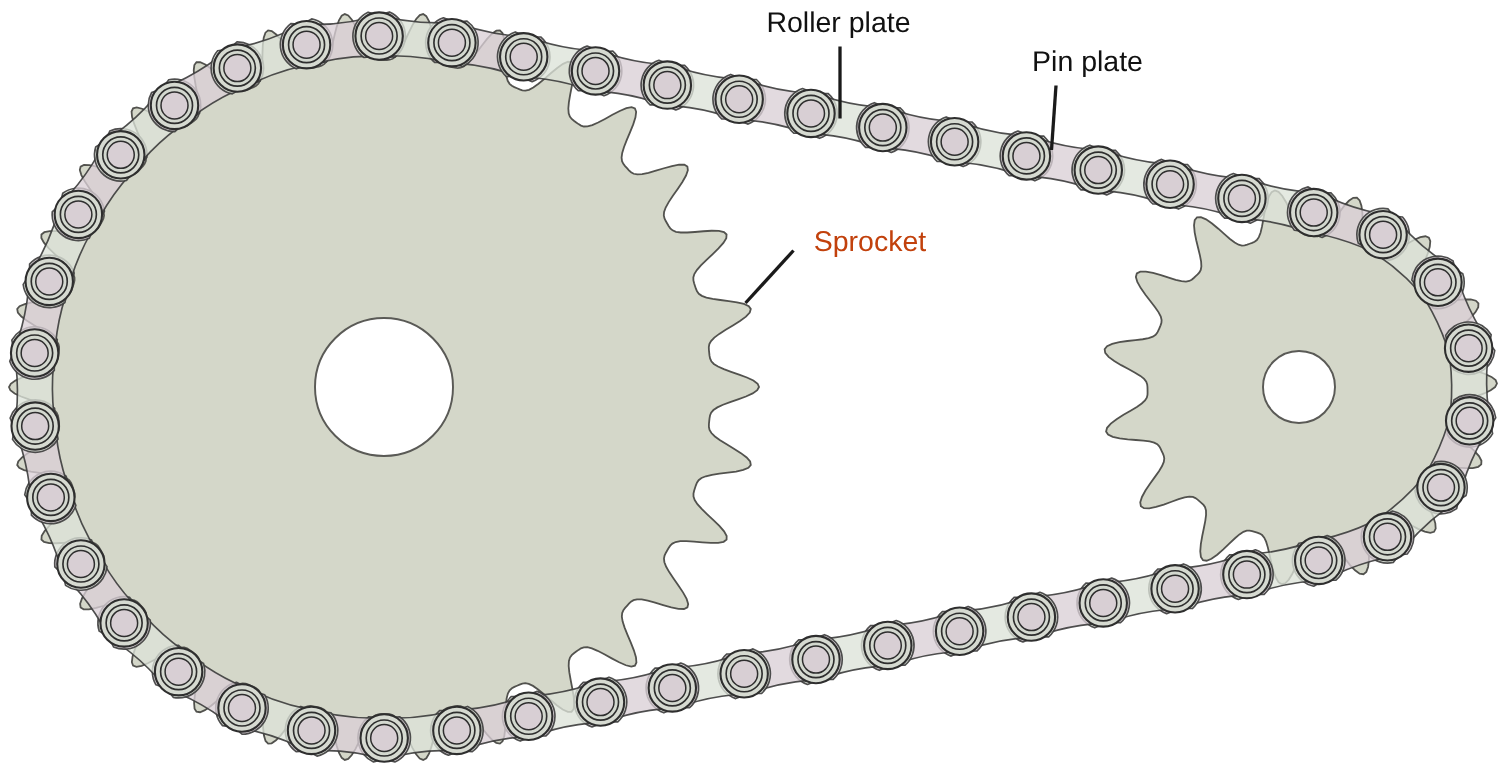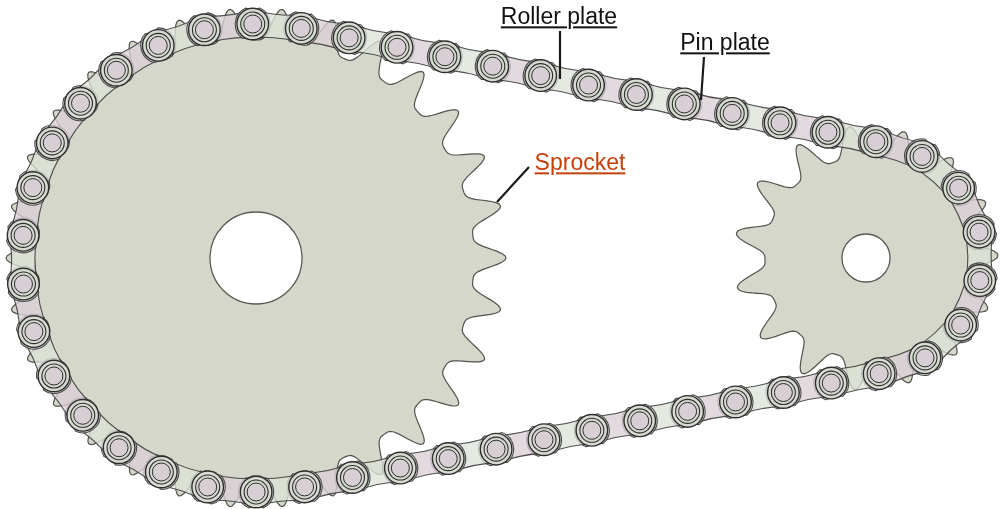--- a/index.html
+++ b/index.html
@@ -1,20 +1,20 @@
 <!DOCTYPE html>
 <html><head>
 <meta charset="utf-8">
 <style>
   html,body{margin:0;padding:0;background:#fff;}
   #stage{position:relative;width:1000px;height:509px;background:#fff;overflow:hidden;
          font-family:"Liberation Sans",sans-serif;}
   #stage svg{position:absolute;left:0;top:0;display:block;}
-  .label{position:absolute;transform:translate(-50%,-50%);font-size:23px;line-height:1.1;
-         color:#111;white-space:nowrap;letter-spacing:0px;text-decoration:underline;}
+  .label{position:absolute;transform:translate(-50%,-50%);font-size:19px;line-height:1.1;
+         color:#111;white-space:nowrap;letter-spacing:0px;}
 </style>
 </head>
 <body>
 
 <div id="stage">
   <svg id="mech" width="1000" height="509" viewBox="0 0 1000 509">
       <g>
         <path d="M506.00 258.00L504.83 260.17L501.77 262.29L497.28 264.32L492.03 266.24L486.73 268.07L481.99 269.84L478.24 271.59L475.63 273.36L474.09 275.16L473.34 277.01L473.01 278.90L472.81 280.79L472.62 282.68L472.59 284.59L473.03 286.57L474.28 288.68L476.61 290.97L480.06 293.49L484.43 296.23L489.27 299.13L493.95 302.10L497.77 304.99L500.10 307.66L500.53 309.98L498.94 311.86L495.50 313.29L490.70 314.35L485.16 315.14L479.59 315.82L474.59 316.57L470.55 317.50L467.64 318.69L465.76 320.13L464.63 321.79L463.92 323.56L463.33 325.37L462.75 327.18L462.32 329.04L462.34 331.07L463.14 333.39L464.94 336.12L467.79 339.30L471.49 342.89L475.62 346.73L479.58 350.61L482.71 354.23L484.44 357.33L484.38 359.68L482.43 361.19L478.77 361.88L473.85 361.91L468.28 361.53L462.68 361.05L457.63 360.74L453.49 360.81L450.40 361.36L448.26 362.39L446.81 363.77L445.75 365.35L444.79 367.00L443.85 368.65L443.04 370.39L442.64 372.37L442.93 374.81L444.13 377.85L446.26 381.55L449.14 385.83L452.38 390.46L455.44 395.07L457.75 399.27L458.80 402.65L458.25 404.94L456.03 406.01L452.31 405.93L447.49 404.93L442.11 403.41L436.74 401.77L431.87 400.41L427.80 399.62L424.66 399.52L422.35 400.08L420.65 401.13L419.28 402.46L418.01 403.87L416.74 405.29L415.59 406.82L414.78 408.68L414.56 411.12L415.10 414.35L416.41 418.41L418.34 423.20L420.55 428.39L422.58 433.54L423.97 438.13L424.29 441.66L423.28 443.78L420.88 444.37L417.26 443.51L412.75 441.54L407.81 438.92L402.90 436.21L398.41 433.87L394.60 432.25L391.55 431.50L389.18 431.56L387.30 432.24L385.68 433.25L384.14 434.37L382.60 435.49L381.16 436.75L379.99 438.40L379.26 440.74L379.12 444.01L379.55 448.26L380.44 453.34L381.52 458.88L382.45 464.34L382.85 469.11L382.43 472.63L381.00 474.50L378.53 474.58L375.17 472.98L371.17 470.12L366.88 466.53L362.64 462.85L358.74 459.63L355.35 457.26L352.52 455.89L350.18 455.46L348.20 455.73L346.41 456.38L344.67 457.15L342.93 457.94L341.26 458.87L339.77 460.24L338.57 462.38L337.75 465.54L337.30 469.79L337.11 474.94L337.01 480.59L336.78 486.12L336.18 490.87L335.04 494.23L333.25 495.76L330.83 495.32L327.87 493.06L324.55 489.43L321.10 485.03L317.72 480.55L314.57 476.59L311.75 473.56L309.26 471.63L307.07 470.72L305.08 470.57L303.19 470.84L301.32 471.24L299.47 471.64L297.64 472.20L295.89 473.23L294.28 475.08L292.82 478.00L291.49 482.06L290.23 487.07L288.97 492.57L287.59 497.93L286.02 502.46L284.20 505.50L282.13 506.63L279.85 505.69L277.42 502.87L274.94 498.62L272.47 493.60L270.10 488.52L267.84 483.99L265.71 480.44L263.68 478.04L261.73 476.69L259.81 476.13L257.90 476.00L256.00 476.00L254.10 476.01L252.19 476.18L250.27 476.82L248.31 478.29L246.27 480.85L244.13 484.54L241.86 489.18L239.48 494.29L237.01 499.26L234.53 503.35L232.12 505.95L229.87 506.63L227.83 505.24L226.04 501.97L224.50 497.30L223.13 491.88L221.86 486.41L220.60 481.51L219.25 477.60L217.77 474.83L216.13 473.10L214.37 472.16L212.54 471.63L210.68 471.24L208.81 470.85L206.91 470.62L204.90 470.85L202.67 471.88L200.15 473.96L197.29 477.12L194.11 481.19L190.71 485.70L187.27 490.04L183.99 493.53L181.09 495.57L178.75 495.76L177.04 493.98L175.97 490.41L175.43 485.52L175.22 479.94L175.12 474.32L174.90 469.27L174.40 465.16L173.52 462.14L172.28 460.12L170.76 458.82L169.07 457.93L167.33 457.15L165.59 456.39L163.78 455.77L161.76 455.57L159.37 456.12L156.47 457.63L153.01 460.13L149.05 463.44L144.80 467.15L140.53 470.68L136.60 473.41L133.34 474.81L131.00 474.50L129.71 472.40L129.40 468.69L129.89 463.80L130.84 458.29L131.91 452.78L132.75 447.79L133.11 443.67L132.88 440.53L132.09 438.29L130.86 436.71L129.40 435.49L127.86 434.37L126.32 433.26L124.68 432.27L122.74 431.66L120.29 431.70L117.14 432.57L113.24 434.30L108.68 436.72L103.74 439.45L98.83 442.02L94.42 443.88L90.94 444.57L88.72 443.78L87.89 441.46L88.36 437.77L89.85 433.08L91.94 427.89L94.13 422.72L95.98 418.02L97.19 414.06L97.62 410.94L97.31 408.59L96.44 406.79L95.27 405.29L93.99 403.87L92.71 402.46L91.31 401.16L89.55 400.16L87.14 399.69L83.88 399.88L79.70 400.76L74.74 402.18L69.34 403.83L64.01 405.32L59.30 406.22L55.76 406.17L53.75 404.94L53.42 402.50L54.65 398.99L57.08 394.71L60.20 390.07L63.42 385.47L66.21 381.25L68.22 377.63L69.28 374.67L69.47 372.31L68.99 370.36L68.16 368.65L67.21 367.00L66.25 365.36L65.15 363.79L63.63 362.45L61.37 361.49L58.14 361.00L53.87 360.99L48.72 361.34L43.10 361.84L37.57 362.18L32.78 362.09L29.33 361.30L27.62 359.68L27.80 357.22L29.74 354.04L33.01 350.37L37.02 346.47L41.12 342.64L44.73 339.10L47.45 335.97L49.11 333.30L49.78 331.03L49.72 329.03L49.26 327.18L48.67 325.37L48.07 323.56L47.32 321.80L46.12 320.17L44.11 318.76L41.05 317.61L36.88 316.71L31.77 315.99L26.16 315.30L20.68 314.49L16.02 313.40L12.80 311.92L11.47 309.98L12.16 307.61L14.71 304.90L18.68 301.99L23.41 299.01L28.22 296.12L32.49 293.40L35.79 290.91L37.97 288.64L39.10 286.55L39.46 284.59L39.39 282.68L39.19 280.79L38.99 278.90L38.62 277.02L37.78 275.17L36.11 273.38L33.35 271.62L29.46 269.87L24.61 268.10L19.27 266.27L14.08 264.33L9.75 262.30L6.91 260.17L6.00 258.00L7.17 255.83L10.23 253.71L14.72 251.68L19.97 249.76L25.27 247.93L30.01 246.16L33.76 244.41L36.37 242.64L37.91 240.84L38.66 238.99L38.99 237.10L39.19 235.21L39.38 233.32L39.41 231.41L38.97 229.43L37.72 227.32L35.39 225.03L31.94 222.51L27.57 219.77L22.73 216.87L18.05 213.90L14.23 211.01L11.90 208.34L11.47 206.02L13.06 204.14L16.50 202.71L21.30 201.65L26.84 200.86L32.41 200.18L37.41 199.43L41.45 198.50L44.36 197.31L46.24 195.87L47.37 194.21L48.08 192.44L48.67 190.63L49.25 188.82L49.68 186.96L49.66 184.93L48.86 182.61L47.06 179.88L44.21 176.70L40.51 173.11L36.38 169.27L32.42 165.39L29.29 161.77L27.56 158.67L27.62 156.32L29.57 154.81L33.23 154.12L38.15 154.09L43.72 154.47L49.32 154.95L54.37 155.26L58.51 155.19L61.60 154.64L63.74 153.61L65.19 152.23L66.25 150.65L67.21 149.00L68.15 147.35L68.96 145.61L69.36 143.63L69.07 141.19L67.87 138.15L65.74 134.45L62.86 130.17L59.62 125.54L56.56 120.93L54.25 116.73L53.20 113.35L53.75 111.06L55.97 109.99L59.69 110.07L64.51 111.07L69.89 112.59L75.26 114.23L80.13 115.59L84.20 116.38L87.34 116.48L89.65 115.92L91.35 114.87L92.72 113.54L93.99 112.13L95.26 110.71L96.41 109.18L97.22 107.32L97.44 104.88L96.90 101.65L95.59 97.59L93.66 92.80L91.45 87.61L89.42 82.46L88.03 77.87L87.71 74.34L88.72 72.22L91.12 71.63L94.74 72.49L99.25 74.46L104.19 77.08L109.10 79.79L113.59 82.13L117.40 83.75L120.45 84.50L122.82 84.44L124.70 83.76L126.32 82.75L127.86 81.63L129.40 80.51L130.84 79.25L132.01 77.60L132.74 75.26L132.88 71.99L132.45 67.74L131.56 62.66L130.48 57.12L129.55 51.66L129.15 46.89L129.57 43.37L131.00 41.50L133.47 41.42L136.83 43.02L140.83 45.88L145.12 49.47L149.36 53.15L153.26 56.37L156.65 58.74L159.48 60.11L161.82 60.54L163.80 60.27L165.59 59.62L167.33 58.85L169.07 58.06L170.74 57.13L172.23 55.76L173.43 53.62L174.25 50.46L174.70 46.21L174.89 41.06L174.99 35.41L175.22 29.88L175.82 25.13L176.96 21.77L178.75 20.24L181.17 20.68L184.13 22.94L187.45 26.57L190.90 30.97L194.28 35.45L197.43 39.41L200.25 42.44L202.74 44.37L204.93 45.28L206.92 45.43L208.81 45.16L210.68 44.76L212.53 44.36L214.36 43.80L216.11 42.77L217.72 40.92L219.18 38.00L220.51 33.94L221.77 28.93L223.03 23.43L224.41 18.07L225.98 13.54L227.80 10.50L229.87 9.37L232.15 10.31L234.58 13.13L237.06 17.38L239.53 22.40L241.90 27.48L244.16 32.01L246.29 35.56L248.32 37.96L250.27 39.31L252.19 39.87L254.10 40.00L256.00 40.00L257.90 39.99L259.81 39.82L261.73 39.18L263.69 37.71L265.73 35.15L267.87 31.46L270.14 26.82L272.52 21.71L274.99 16.74L277.47 12.65L279.88 10.05L282.13 9.37L284.17 10.76L285.96 14.03L287.50 18.70L288.87 24.12L290.14 29.59L291.40 34.49L292.75 38.40L294.23 41.17L295.87 42.90L297.63 43.84L299.46 44.37L301.32 44.76L303.19 45.15L305.09 45.38L307.10 45.15L309.33 44.12L311.85 42.04L314.71 38.88L317.89 34.81L321.29 30.30L324.73 25.96L328.01 22.47L330.91 20.43L333.25 20.24L334.96 22.02L336.03 25.59L336.57 30.48L336.78 36.06L336.88 41.68L337.10 46.73L337.60 50.84L338.48 53.86L339.72 55.88L341.24 57.18L342.93 58.07L344.67 58.85L346.41 59.61L348.22 60.23L350.24 60.43L352.63 59.88L355.53 58.37L358.99 55.87L362.95 52.56L367.20 48.85L371.47 45.32L375.40 42.59L378.66 41.19L381.00 41.50L382.29 43.60L382.60 47.31L382.11 52.20L381.16 57.71L380.09 63.22L379.25 68.21L378.89 72.33L379.12 75.47L379.91 77.71L381.14 79.29L382.60 80.51L384.14 81.63L385.68 82.74L387.32 83.73L389.26 84.34L391.71 84.30L394.86 83.43L398.76 81.70L403.32 79.28L408.26 76.55L413.17 73.98L417.58 72.12L421.06 71.43L423.28 72.22L424.11 74.54L423.64 78.23L422.15 82.92L420.06 88.11L417.87 93.28L416.02 97.98L414.81 101.94L414.38 105.06L414.69 107.41L415.56 109.21L416.73 110.71L418.01 112.13L419.29 113.54L420.69 114.84L422.45 115.84L424.86 116.31L428.12 116.12L432.30 115.24L437.26 113.82L442.66 112.17L447.99 110.68L452.70 109.78L456.24 109.83L458.25 111.06L458.58 113.50L457.35 117.01L454.92 121.29L451.80 125.93L448.58 130.53L445.79 134.75L443.78 138.37L442.72 141.33L442.53 143.69L443.01 145.64L443.84 147.35L444.79 149.00L445.75 150.64L446.85 152.21L448.37 153.55L450.63 154.51L453.86 155.00L458.13 155.01L463.28 154.66L468.90 154.16L474.43 153.82L479.22 153.91L482.67 154.70L484.38 156.32L484.20 158.78L482.26 161.96L478.99 165.63L474.98 169.53L470.88 173.36L467.27 176.90L464.55 180.03L462.89 182.70L462.22 184.97L462.28 186.97L462.74 188.82L463.33 190.63L463.93 192.44L464.68 194.20L465.88 195.83L467.89 197.24L470.95 198.39L475.12 199.29L480.23 200.01L485.84 200.70L491.32 201.51L495.98 202.60L499.20 204.08L500.53 206.02L499.84 208.39L497.29 211.10L493.32 214.01L488.59 216.99L483.78 219.88L479.51 222.60L476.21 225.09L474.03 227.36L472.90 229.45L472.54 231.41L472.61 233.32L472.81 235.21L473.01 237.10L473.38 238.98L474.22 240.83L475.89 242.62L478.65 244.38L482.54 246.13L487.39 247.90L492.73 249.73L497.92 251.67L502.25 253.70L505.09 255.83L506.00 258.00Z" fill="#d4d7c9" stroke="#52524e" stroke-width="1.2"></path>
         <path d="M996.81 258.00L993.80 260.23L989.41 262.31L984.29 264.20L979.12 265.91L974.50 267.49L970.84 269.02L968.28 270.56L966.73 272.16L965.91 273.82L965.47 275.54L965.14 277.27L964.81 279.00L964.62 280.77L964.88 282.65L965.89 284.77L967.89 287.22L970.91 290.08L974.74 293.33L978.93 296.89L982.89 300.55L985.98 304.06L987.63 307.14L987.50 309.57L985.50 311.20L981.84 312.02L976.99 312.13L971.54 311.78L966.12 311.24L961.26 310.80L957.29 310.71L954.33 311.07L952.26 311.90L950.83 313.09L949.74 314.48L948.73 315.93L947.73 317.38L946.84 318.91L946.30 320.74L946.37 323.08L947.20 326.14L948.80 329.97L950.97 334.51L953.35 339.46L955.48 344.41L956.87 348.87L957.13 352.37L956.02 354.53L953.53 355.21L949.86 354.47L945.38 352.60L940.54 350.05L935.81 347.36L931.55 344.98L927.96 343.28L925.11 342.41L922.88 342.33L921.09 342.83L919.53 343.66L918.02 344.57L916.51 345.49L915.07 346.53L913.84 347.97L912.95 350.14L912.47 353.27L912.36 357.43L912.50 362.45L912.67 367.95L912.60 373.34L912.06 377.98L910.87 381.27L908.97 382.80L906.42 382.41L903.37 380.23L900.04 376.71L896.66 372.42L893.43 368.03L890.50 364.12L887.92 361.11L885.66 359.15L883.66 358.17L881.82 357.91L880.06 358.03L878.31 358.25L876.56 358.47L874.82 358.83L873.11 359.65L871.41 361.27L869.70 363.93L867.91 367.69L866.00 372.34L863.92 377.42L861.66 382.32L859.27 386.34L856.85 388.86L854.50 389.49L852.33 388.09L850.42 384.87L848.81 380.29L847.47 374.99L846.31 369.67L845.22 364.91L844.08 361.11L842.82 358.41L841.39 356.70L839.82 355.71L838.16 355.10L836.47 354.59L834.78 354.07L833.05 353.70L831.15 353.76L828.94 354.55L826.29 356.28L823.13 358.99L819.50 362.45L815.52 366.25L811.47 369.81L807.66 372.51L804.41 373.83L802.01 373.44L800.60 371.28L800.17 367.56L800.56 362.72L801.49 357.34L802.59 352.01L803.53 347.22L804.04 343.28L803.99 340.30L803.38 338.15L802.34 336.61L801.07 335.38L799.74 334.23L798.41 333.07L796.97 332.03L795.21 331.30L792.87 331.13L789.75 331.63L785.77 332.82L781.03 334.51L775.86 336.36L770.71 337.96L766.13 338.88L762.63 338.76L760.59 337.43L760.17 334.89L761.30 331.31L763.62 327.05L766.66 322.51L769.84 318.09L772.64 314.10L774.71 310.71L775.87 307.96L776.19 305.75L775.87 303.92L775.21 302.28L774.46 300.68L773.71 299.09L772.83 297.55L771.52 296.17L769.45 295.06L766.39 294.25L762.27 293.72L757.26 293.33L751.78 292.92L746.42 292.29L741.86 291.26L738.71 289.74L737.39 287.69L738.05 285.20L740.53 282.39L744.39 279.44L749.01 276.53L753.71 273.78L757.90 271.27L761.16 269.02L763.35 266.98L764.53 265.10L764.99 263.29L765.05 261.53L765.02 259.76L764.98 258.00L764.80 256.23L764.16 254.44L762.73 252.59L760.26 250.61L756.71 248.44L752.29 246.05L747.45 243.44L742.82 240.69L739.07 237.90L736.81 235.22L736.43 232.81L738.05 230.80L741.46 229.25L746.18 228.13L751.58 227.34L757.00 226.74L761.84 226.16L765.74 225.43L768.57 224.45L770.42 223.21L771.57 221.75L772.35 220.16L773.03 218.54L773.71 216.91L774.27 215.22L774.41 213.33L773.86 211.05L772.41 208.24L770.05 204.81L766.98 200.83L763.62 196.48L760.51 192.08L758.22 188.01L757.24 184.64L757.88 182.29L760.17 181.11L763.92 181.08L768.69 181.97L773.95 183.46L779.13 185.11L783.80 186.55L787.66 187.46L790.64 187.72L792.83 187.34L794.47 186.47L795.83 185.34L797.12 184.13L798.41 182.93L799.60 181.61L800.50 179.94L800.92 177.63L800.74 174.47L799.98 170.38L798.79 165.50L797.49 160.16L796.44 154.87L796.01 150.22L796.48 146.75L798.02 144.86L800.60 144.72L804.03 146.21L808.03 148.97L812.22 152.46L816.29 156.08L819.97 159.29L823.12 161.70L825.74 163.15L827.90 163.69L829.75 163.57L831.45 163.08L833.12 162.50L834.78 161.93L836.41 161.21L837.91 160.05L839.23 158.11L840.36 155.15L841.32 151.10L842.23 146.16L843.21 140.75L844.40 135.49L845.90 131.07L847.74 128.09L849.91 126.99L852.33 127.91L854.86 130.67L857.39 134.81L859.80 139.71L862.04 144.67L864.10 149.10L866.00 152.59L867.80 154.97L869.55 156.35L871.29 156.99L873.05 157.24L874.80 157.38L876.56 157.53L878.34 157.54L880.18 157.09L882.18 155.86L884.41 153.61L886.93 150.31L889.77 146.16L892.87 141.62L896.09 137.30L899.26 133.86L902.16 131.90L904.59 131.78L906.42 133.59L907.61 137.14L908.24 141.96L908.45 147.42L908.48 152.86L908.56 157.74L908.88 161.70L909.55 164.61L910.59 166.58L911.92 167.87L913.42 168.81L914.97 169.66L916.51 170.51L918.13 171.24L920.00 171.58L922.32 171.27L925.27 170.12L928.93 168.13L933.21 165.50L937.88 162.61L942.59 159.98L946.88 158.13L950.32 157.51L952.59 158.39L953.53 160.79L953.17 164.52L951.78 169.17L949.76 174.24L947.57 179.23L945.66 183.72L944.34 187.46L943.77 190.40L943.92 192.62L944.61 194.34L945.60 195.81L946.66 197.22L947.73 198.62L948.91 199.94L950.48 201.02L952.73 201.68L955.89 201.83L960.04 201.50L965.02 200.83L970.46 200.09L975.83 199.60L980.51 199.66L983.91 200.49L985.62 202.22L985.50 204.80L983.66 208.06L980.50 211.74L976.58 215.55L972.56 219.22L968.98 222.54L966.26 225.43L964.54 227.87L963.78 229.96L963.71 231.82L964.01 233.56L964.41 235.28L964.81 237.00L965.36 238.69L966.35 240.30L968.14 241.82L970.97 243.25L974.89 244.63L979.71 246.05L984.99 247.59L990.09 249.32L994.34 251.27L997.10 253.42L997.97 255.70L996.81 258.00Z" fill="#d4d7c9" stroke="#52524e" stroke-width="1.2"></path>
         <circle cx="256" cy="258" r="46" fill="#ffffff" stroke="#5a5a56" stroke-width="1.3"></circle>

